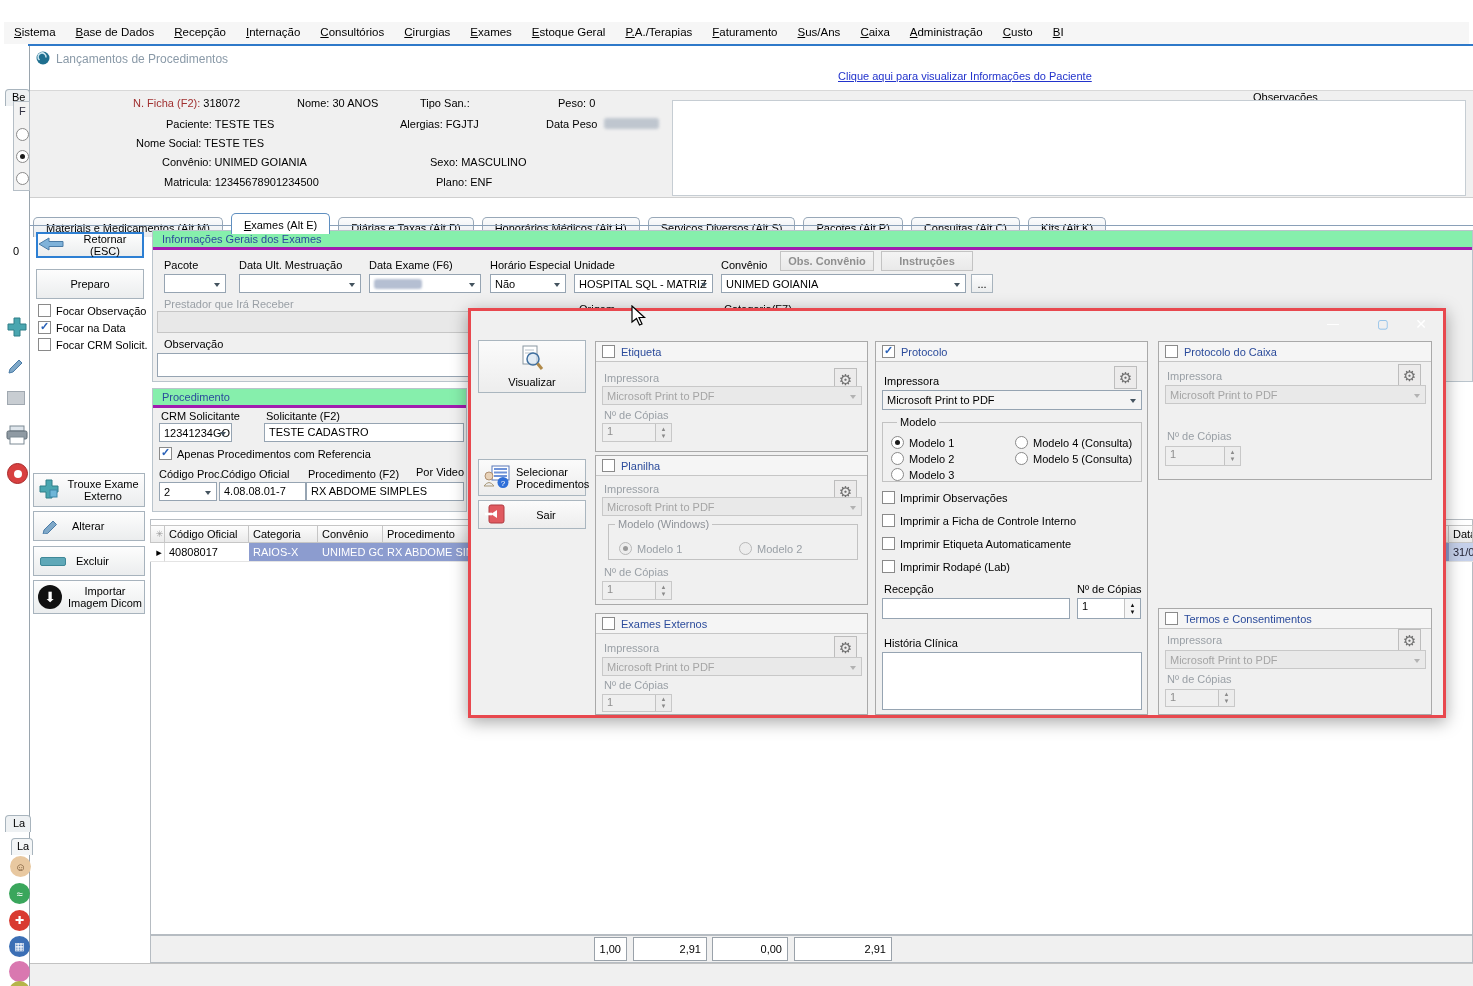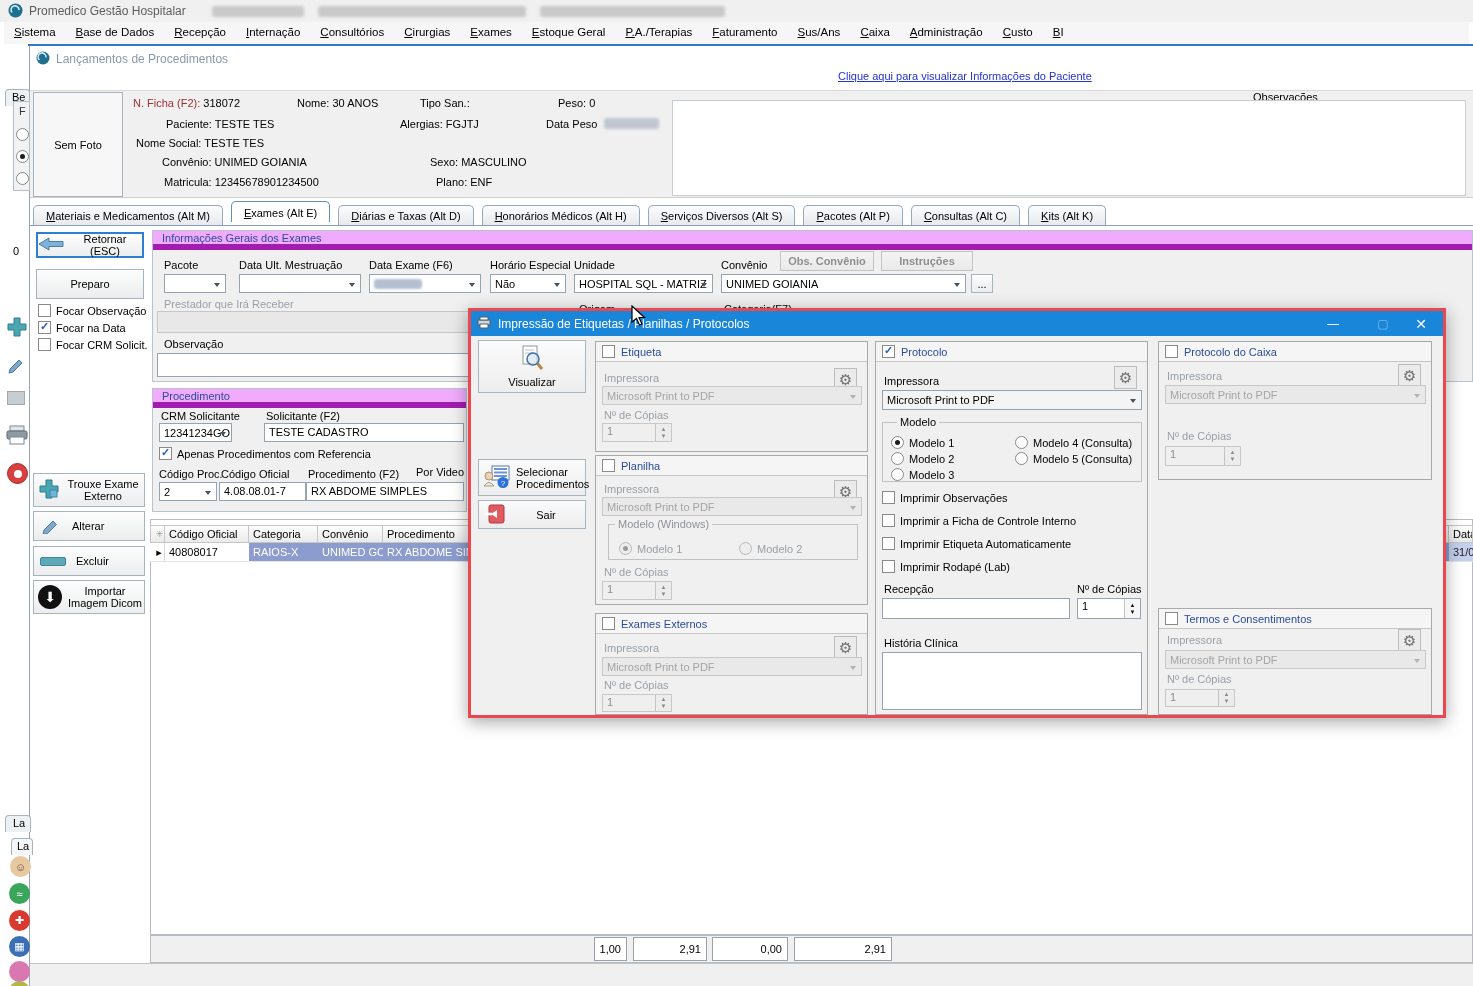--- a/index.html
+++ b/index.html
@@ -20,21 +20,21 @@
 .btn{position:absolute;background:linear-gradient(#fdfdfd,#ebedee);border:1px solid #a7b3bd;display:flex;align-items:center;justify-content:center;font-size:11px;text-align:center}
 .btn.dis{color:#8f8f8f;font-weight:bold;border-color:#c3c3c3;background:linear-gradient(#f4f4f4,#e9e9e9)}
 .cbrow{position:absolute;display:flex;align-items:center;gap:5px;white-space:nowrap}
 .cb2{width:13px;height:13px;background:#fff;border:1px solid #8a8a8a;position:relative;flex:none;display:inline-block}
 .cb2.on::after{content:"✓";position:absolute;left:1px;top:-2px;font-size:11px;font-weight:bold;color:#2a62b8}
 .rb{width:13px;height:13px;border:1px solid #8a8a8a;border-radius:50%;background:#fff;display:inline-block;position:relative;flex:none}
 .rb.on::after{content:"";position:absolute;left:3px;top:3px;width:5px;height:5px;border-radius:50%;background:#1a1a1a}
 .rb.dis{border-color:#b8b8b8;background:#ededed}
 .rb.dis.on::after{background:#9a9a9a}
 .grp{position:absolute;border:1px solid #bac4cc;background:#f0f0f0}
-.grp-hd{height:19px;border-bottom:6px solid #a21caf;display:flex;align-items:center;padding-left:9px;color:#2b4b9b;background:#f0abfc}
+.grp-hd{height:19px;border-bottom:3px solid #a21caf;display:flex;align-items:center;padding-left:9px;color:#2b4b9b;background:#86efac}
 .sec{position:absolute;border:1px solid #a9a9a9;background:#f0f0f0}
 .sec-hd{height:20px;border-bottom:1px solid #c6c6c6;display:flex;align-items:center;gap:6px;padding-left:6px;background:#f5f5f5;color:#2b4b9b}
 .gearbtn{position:absolute;width:23px;height:23px;background:#ecebeb;border:1px solid #bdbdbd;display:flex;align-items:center;justify-content:center}
 .gear{font-size:15px;color:#6f6f6f;line-height:1}
 .spin{position:absolute;height:19px;background:#fff;border:1px solid #96a4b2;font-size:11px;padding:1px 18px 0 4px}
 .spin.dis{background:#efefef;color:#8f8f8f;border-color:#c8c8c8}
 .spin .ud{position:absolute;right:0;top:0;bottom:0;width:16px;border-left:1px solid #c3c3c3;background:#ececec;display:flex;flex-direction:column;align-items:center;justify-content:center;line-height:1.1;font-size:6px;color:#8a8a8a}
 .spin.en .ud{background:#f6f6f6;color:#111}
 .tab{display:inline-block;border:1px solid #98a8b8;border-bottom:none;border-radius:5px 5px 0 0;padding:4px 12px 3px;background:linear-gradient(#fbfcfd,#e7eaed);margin-right:5px;white-space:nowrap}
 .tab::first-letter{text-decoration:underline}
@@ -52,32 +52,20 @@
 #dlg{position:absolute;left:468px;top:308px;width:978px;height:410px;border:3px solid #e8484e;background:#f0f0f0;box-shadow:0 4px 16px rgba(0,0,0,.35);z-index:10}
 .dlg-tb{position:absolute;left:0;top:0;right:0;height:25px;background:#1a86d9;display:flex;align-items:center;color:#fff;font-size:12px;padding-left:6px;gap:7px}
 .wbtn{position:absolute;top:0;width:44px;height:25px;display:flex;align-items:center;justify-content:center;color:#fff;font-size:12px}
 .circ{position:absolute;width:21px;height:21px;border-radius:50%;display:flex;align-items:center;justify-content:center;color:#fff;font-size:11px}
 </style>
 </head>
 <body>
 
 <div id="app">
 
-  <div class="abs" style="left:0;top:0;width:1473px;height:22px;background:#f0f0f0">
-    <span class="abs" style="left:8px;top:3px">
-      <svg width="15" height="15">
-          <circle cx="7.5" cy="7.5" r="7" fill="#1f6f8f"></circle>
-          <path d="M4,9.5 a4,4 0 1 1 7,-2.5" stroke="#cfe8f2" fill="none" stroke-width="1.6"></path>
-        </svg>
-    </span>
-    <span class="lbl" style="left:29px;top:4px;color:#5c5c5c;font-size:12px">Promedico Gestão Hospitalar</span>
-    <span class="redact" style="left:212px;top:6px;width:92px;height:11px"></span>
-    <span class="redact" style="left:318px;top:6px;width:208px;height:11px"></span>
-    <span class="redact" style="left:540px;top:6px;width:185px;height:11px"></span>
-  </div>
 
   <div class="abs" style="left:4px;top:22px;width:1465px;height:22px;background:#f6f6f6;display:flex">
     <span class="mi">Sistema</span>
     <span class="mi">Base de Dados</span>
     <span class="mi">Recepção</span>
     <span class="mi">Internação</span>
     <span class="mi">Consultórios</span>
     <span class="mi">Cirurgias</span>
     <span class="mi">Exames</span>
     <span class="mi">Estoque Geral</span>
@@ -127,41 +115,38 @@
     <svg width="14" height="14">
         <circle cx="7" cy="7" r="6.5" fill="#1f6f8f"></circle>
         <path d="M3.5,9 a4,4 0 1 1 6.5,-2.5" stroke="#cfe8f2" fill="none" stroke-width="1.5"></path>
       </svg>
   </span>
   <span class="lbl" style="left:56px;top:52px;font-size:12px;color:#8a9aa8">Lançamentos de Procedimentos</span>
 
   <span class="lbl" style="left:838px;top:70px;color:#2233cc;text-decoration:underline">Clique aqui para visualizar Informações do Paciente</span>
 
   <div class="abs" style="left:30px;top:90px;width:1443px;height:108px;background:#f0f0f0;border-top:1px solid #d8d8d8;border-bottom:1px solid #cfcfcf"></div>
-  <div class="abs" style="left:33px;top:92px;width:90px;height:105px;background:#f7f7f7;border:1px solid #a9b2ba;display:flex;align-items:center;justify-content:center">
-    <span>Sem Foto</span>
-  </div>
   <div class="lbl" style="left:133px;top:97px"><span class="red">N. Ficha (F2):</span> <span>318072</span></div>
   <div class="lbl" style="left:297px;top:97px"><span>Nome:</span> <span>30 ANOS</span></div>
   <div class="lbl" style="left:420px;top:97px">Tipo San.:</div>
   <div class="lbl" style="left:558px;top:97px"><span>Peso:</span> <span>0</span></div>
   <div class="lbl" style="left:166px;top:118px"><span>Paciente:</span> <span>TESTE TES</span></div>
   <div class="lbl" style="left:400px;top:118px"><span>Alergias:</span> <span>FGJTJ</span></div>
   <div class="lbl" style="left:546px;top:118px">Data Peso</div>
   <span class="redact" style="left:604px;top:118px;width:55px;height:11px;background:#bfc6cf"></span>
   <div class="lbl" style="left:136px;top:137px"><span>Nome Social:</span> <span>TESTE TES</span></div>
   <div class="lbl" style="left:162px;top:156px"><span>Convênio:</span> <span>UNIMED GOIANIA</span></div>
   <div class="lbl" style="left:430px;top:156px"><span>Sexo:</span> <span>MASCULINO</span></div>
   <div class="lbl" style="left:164px;top:176px"><span>Matricula:</span> <span>12345678901234500</span></div>
   <div class="lbl" style="left:436px;top:176px"><span>Plano:</span> <span>ENF</span></div>
   <div class="lbl" style="left:1253px;top:91px">Observações</div>
   <div class="abs" style="left:672px;top:100px;width:794px;height:96px;background:#fff;border:1px solid #c6cdd3"></div>
 
   <div class="abs" style="left:30px;top:225px;width:1443px;height:1px;background:#8aa0b8;z-index:2"></div>
-  <div class="abs" style="left:33px;top:204px;width:1168px;height:24px;white-space:nowrap">
+  <div class="abs" style="left:33px;top:216px;width:1168px;height:24px;white-space:nowrap">
     <span class="tab">Materiais e Medicamentos (Alt M)</span>
     <span class="tab active">Exames (Alt E)</span>
     <span class="tab">Diárias e Taxas (Alt D)</span>
     <span class="tab">Honorários Médicos (Alt H)</span>
     <span class="tab">Serviços Diversos (Alt S)</span>
     <span class="tab">Pacotes (Alt P)</span>
     <span class="tab">Consultas (Alt C)</span>
     <span class="tab">Kits (Alt K)</span>
   </div>
 
@@ -294,28 +279,20 @@
   <div class="abs" style="left:5px;top:815px;width:26px;height:17px;border:1px solid #a8b4bd;border-bottom:none;border-radius:4px 4px 0 0;background:#eef1f3;padding:1px 0 0 7px">La</div>
   <div class="abs" style="left:11px;top:838px;width:22px;height:17px;border:1px solid #a8b4bd;border-bottom:none;border-radius:4px 4px 0 0;background:#f4f6f7;padding:1px 0 0 5px">La</div>
   <span class="circ" style="left:10px;top:856px;background:#e8c8a0;color:#6a4a2a">☺</span>
   <span class="circ" style="left:9px;top:883px;background:#3aa65c">≈</span>
   <span class="circ" style="left:9px;top:910px;background:#d93a30">✚</span>
   <span class="circ" style="left:9px;top:936px;background:#3b6fb5">▦</span>
   <span class="circ" style="left:9px;top:961px;background:#d978b0"></span>
   <span class="circ" style="left:9px;top:981px;background:#b5b54a">★</span>
 
   <div id="dlg">
-    <div class="dlg-tb">
-      <span><svg width="14" height="13">
-            <rect x="1" y="4" width="12" height="5" fill="#cfd8e0" stroke="#51606c"></rect>
-            <rect x="3" y="1" width="8" height="3" fill="#fff" stroke="#51606c"></rect>
-            <rect x="3" y="8" width="8" height="4" fill="#fff" stroke="#51606c"></rect>
-          </svg></span>
-      <span>Impressão de Etiquetas / Planilhas / Protocolos</span>
-    </div>
     <span class="wbtn" style="left:840px">—</span>
     <span class="wbtn" style="left:890px;color:#7fb8e8">▢</span>
     <span class="wbtn" style="left:928px;font-size:14px">✕</span>
 
     <div class="lbtn" style="top:29px;height:53px">
       <span><svg width="24" height="26">
             <rect x="3" y="1" width="14" height="18" fill="#fff" stroke="#8a97a1"></rect>
             <line x1="5" y1="5" x2="14" y2="5" stroke="#b8c2ca"></line>
             <line x1="5" y1="8" x2="14" y2="8" stroke="#b8c2ca"></line>
             <circle cx="13" cy="14" r="6" fill="#cfe0ef" fill-opacity=".6" stroke="#3f6f9f" stroke-width="1.5"></circle>

